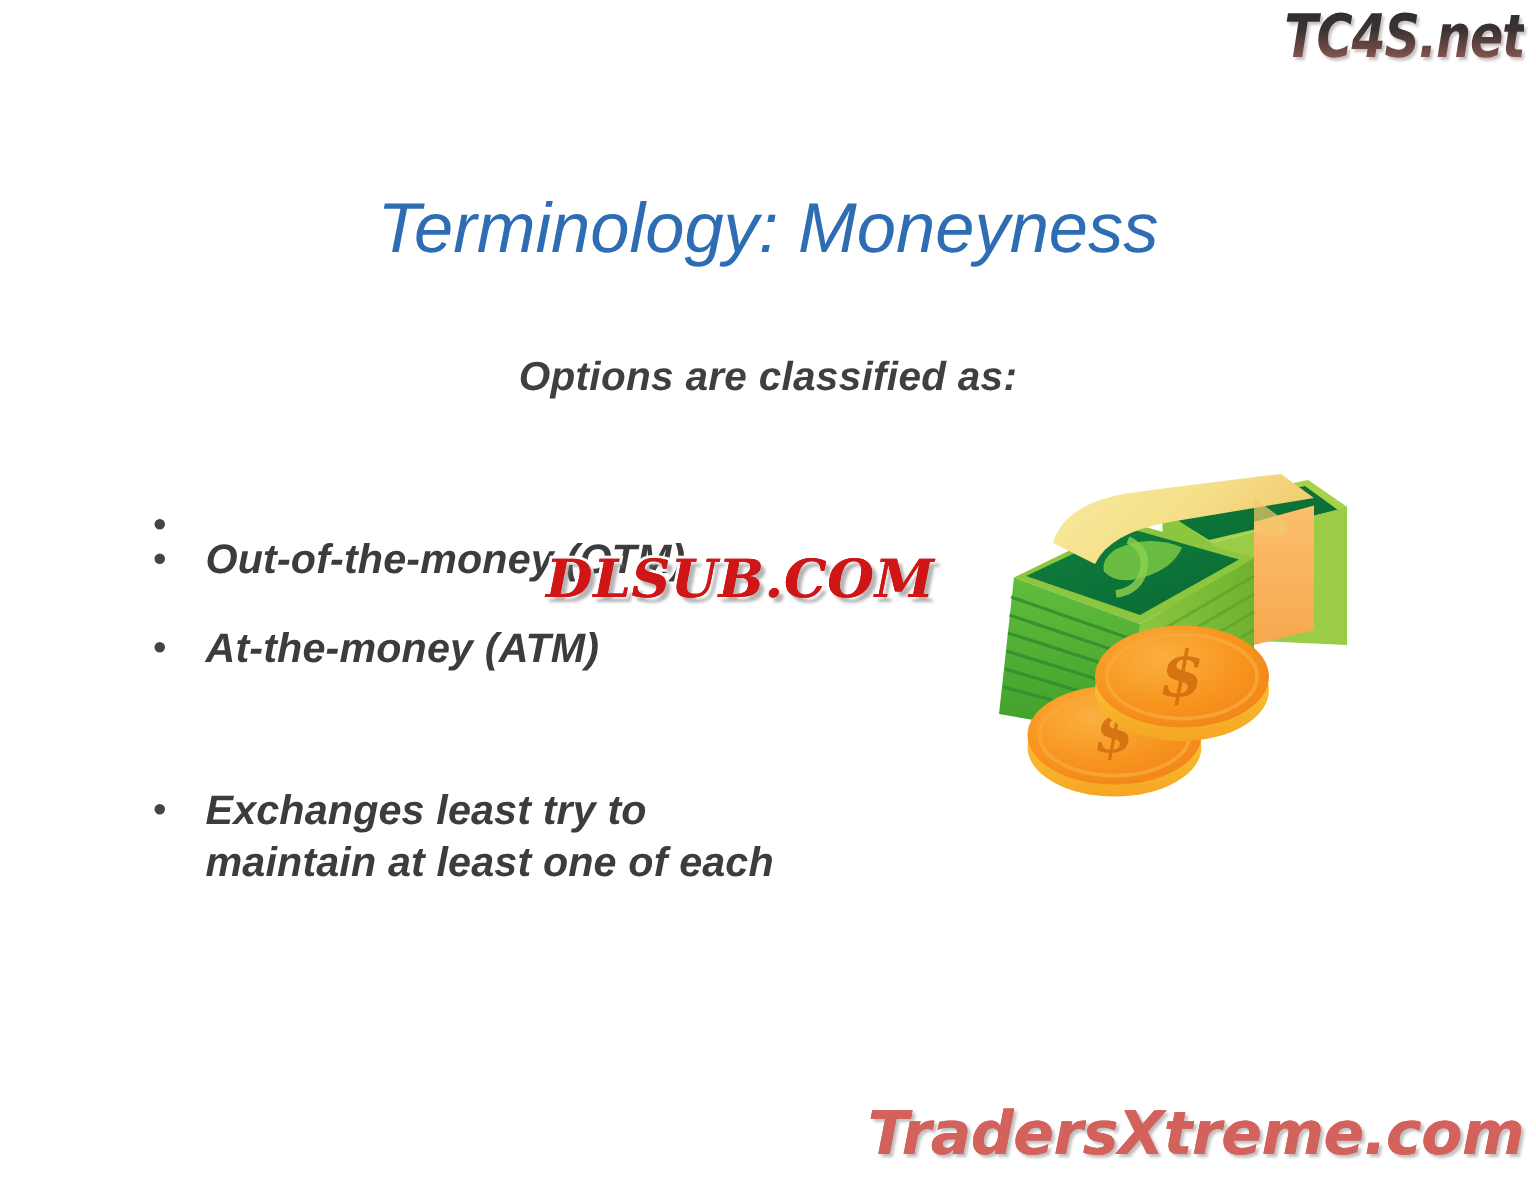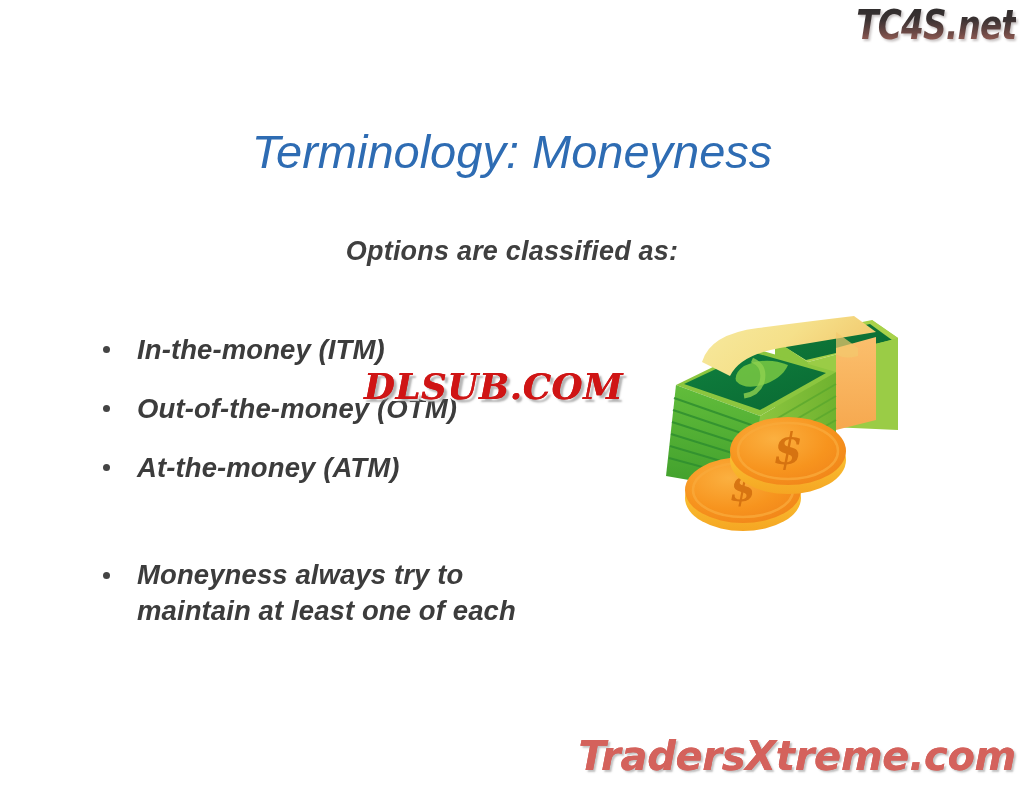--- a/index.html
+++ b/index.html
@@ -175,36 +175,35 @@
   <div id="tc4s">TC4S.net</div>
 
   <div id="subtitle">Options are classified as:</div>
 
   <div id="title">Terminology: Moneyness</div>
 
   <div id="bullets">
 
     <div class="bullet">
       <span class="dot"></span>
-      <span>In-the-money (ITM)</span>
     </div>
 
     <div class="bullet">
       <span class="dot"></span>
       <span>Out-of-the-money (OTM)</span>
     </div>
 
     <div class="bullet">
       <span class="dot"></span>
       <span>At-the-money (ATM)</span>
     </div>
 
     <div class="bullet gap-bullet">
       <span class="dot"></span>
-      <span class="l2">Moneyness always try to</span>
+      <span class="l2">Exchanges least try to</span>
       <span class="l2">maintain at least one of each</span>
     </div>
 
   </div>
 
   <div id="money">
     <svg viewBox="0 0 300 260" xmlns="http://www.w3.org/2000/svg">
       <defs>
         <linearGradient id="backTop" x1="0" y1="0" x2="1" y2="1">
           <stop offset="0%" stop-color="#0f7a3a"></stop>

